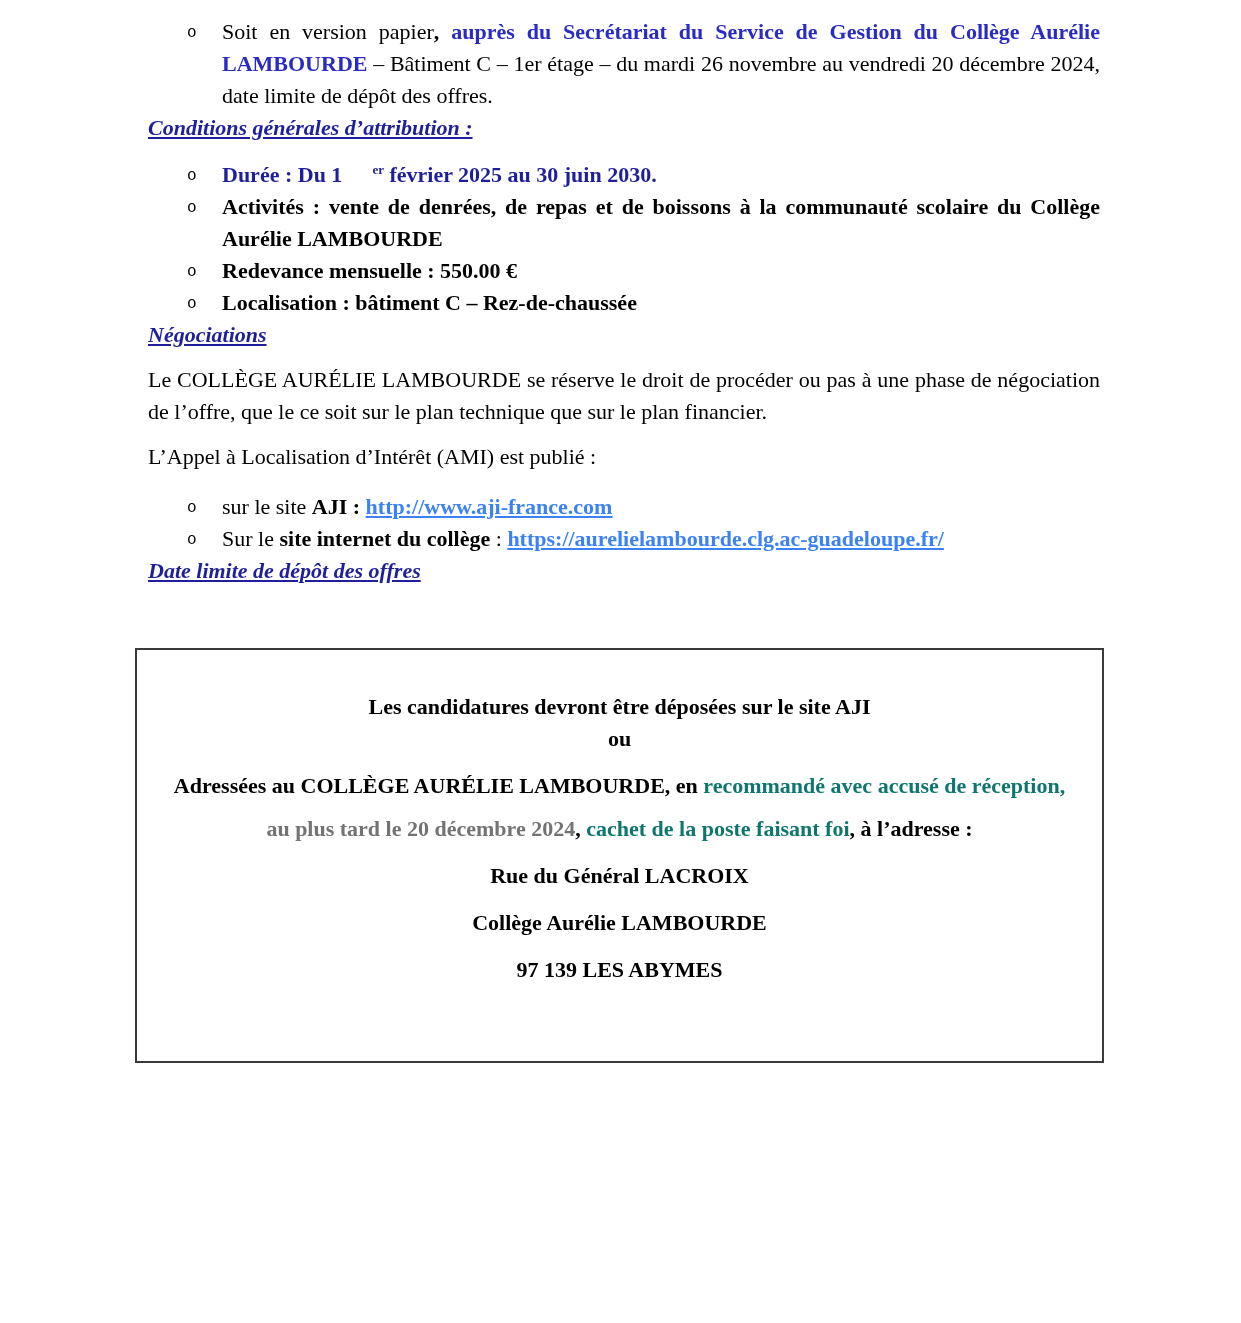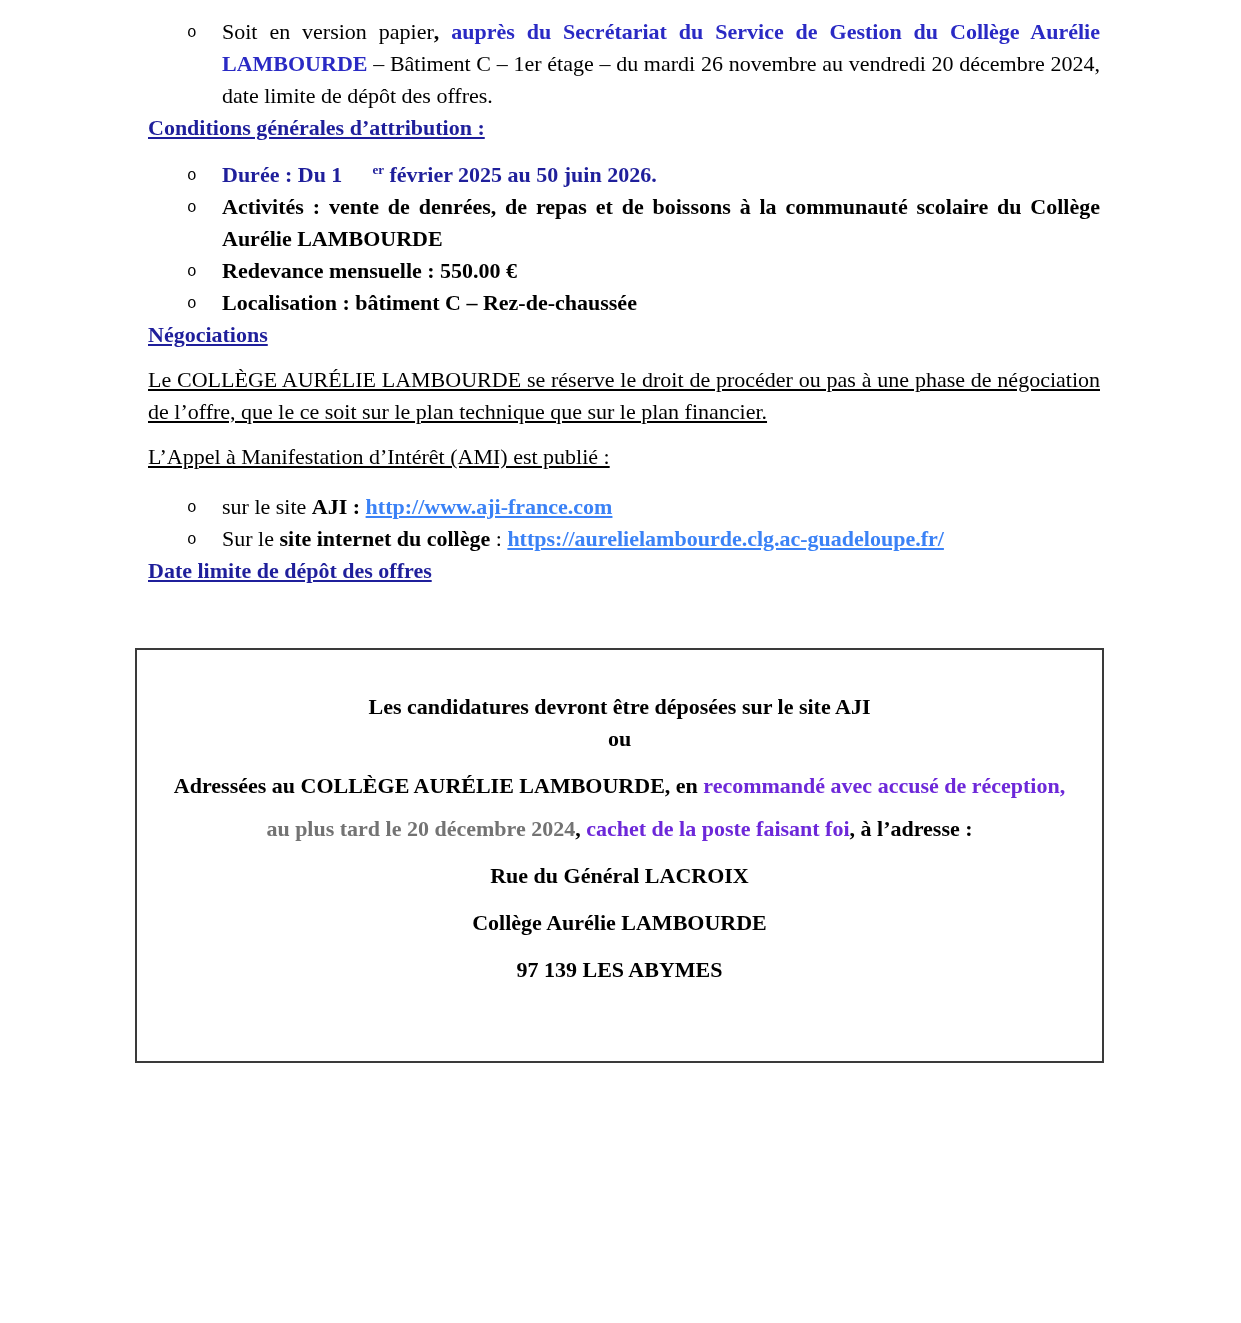--- a/index.html
+++ b/index.html
@@ -18,36 +18,36 @@
     position: absolute; left: 39px; top: 1px;
     font-family: "Liberation Mono", "DejaVu Sans Mono", monospace;
     font-size: 16px;
   }
   .justify { text-align: justify; }
 
   .b { font-weight: bold; }
   .accent { color: #2A2AC4; }           
   .headblue { color: #1F1F9B; }         
   .royal { color: #737373; }
-  .steel { color: #6d28d9; }
+  .steel { color: #0f766e; }
 
   h2.heading {
     margin: 0; font-size: 22px; line-height: 32px;
-    font-weight: bold; color: #1F1F9B; text-decoration: underline;
+    font-weight: bold; color: #1F1F9B; text-decoration: underline; font-style: italic;
   }
   p { margin: 0; }
   sup { font-size: 13px; line-height: 0; margin-left: 30px; }
 
   a.doclink { color: #3b82f6; text-decoration: underline; font-weight: bold; }
 
   
   .m-heading1   { margin-top: 43px; }
   .m-list1      { margin-top: 15px; }
   .m-negoc      { margin-top: 58px; }
-  .m-para       { margin-top: 13px; text-decoration: underline; }
+  .m-para       { margin-top: 13px; }
   .m-publi      { margin-top: 61px; }
   .m-publist    { margin-top: 18px; }
   .m-deadline   { margin-top: 61px; }
   .m-box        { margin-top: 61px; }
 
   .infobox {
     box-sizing: border-box;
     margin-left: -13px;
     width: 969px; height: 415px;
     border: 2px solid #3a3a3a;
@@ -66,40 +66,40 @@
   <div class="li">
     <span class="marker">o</span>
     <div class="justify"><span>Soit en version papier</span><span class="b">, </span><span class="b accent">auprès du Secrétariat du Service de Gestion du Collège Aurélie LAMBOURDE</span><span> – Bâtiment C – 1er étage – du mardi 26 novembre au vendredi 20 décembre 2024, date limite de dépôt des offres.</span></div>
   </div>
 
   <h2 class="heading m-heading1">Conditions générales d’attribution :</h2>
 
   <div class="m-list1">
     <div class="li">
       <span class="marker">o</span>
-      <div><span class="b headblue">Durée : Du 1</span><sup class="b headblue">er</sup><span class="b headblue"> février 2025 au 50 juin 2026.</span></div>
+      <div><span class="b headblue">Durée : Du 1</span><sup class="b headblue">er</sup><span class="b headblue"> février 2025 au 30 juin 2030.</span></div>
     </div>
     <div class="li">
       <span class="marker">o</span>
       <div class="justify b">Activités : vente de denrées, de repas et de boissons à la communauté scolaire du Collège Aurélie LAMBOURDE</div>
     </div>
     <div class="li">
       <span class="marker">o</span>
       <div class="b">Redevance mensuelle : 550.00 €</div>
     </div>
     <div class="li">
       <span class="marker">o</span>
       <div class="b">Localisation : bâtiment C – Rez-de-chaussée</div>
     </div>
   </div>
 
   <h2 class="heading m-negoc">Négociations</h2>
   <p class="justify m-para">Le COLLÈGE AURÉLIE LAMBOURDE se réserve le droit de procéder ou pas à une phase de négociation de l’offre, que le ce soit sur le plan technique que sur le plan financier.</p>
 
-  <p class="m-para">L’Appel à Manifestation d’Intérêt (AMI) est publié :</p>
+  <p class="m-para">L’Appel à Localisation d’Intérêt (AMI) est publié :</p>
 
   <div class="m-publist">
     <div class="li">
       <span class="marker">o</span>
       <div><span>sur le site </span><span class="b">AJI : </span><a class="doclink" href="#">http://www.aji-france.com</a></div>
     </div>
     <div class="li">
       <span class="marker">o</span>
       <div><span>Sur le </span><span class="b">site internet du collège</span><span> : </span><a class="doclink" href="#">https://aurelielambourde.clg.ac-guadeloupe.fr/</a></div>
     </div>

